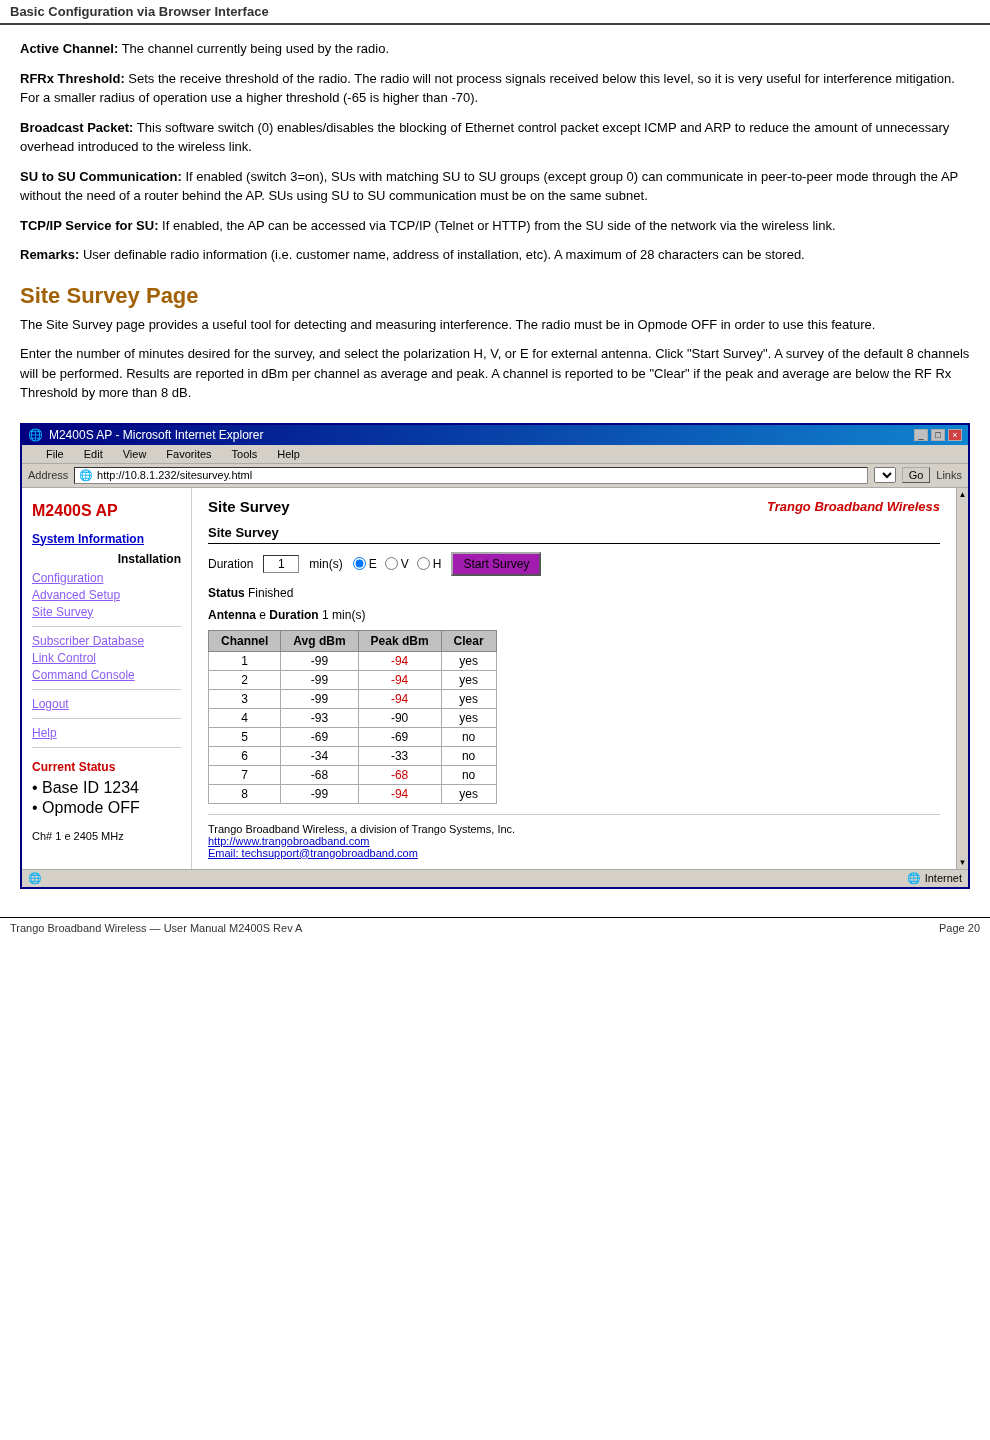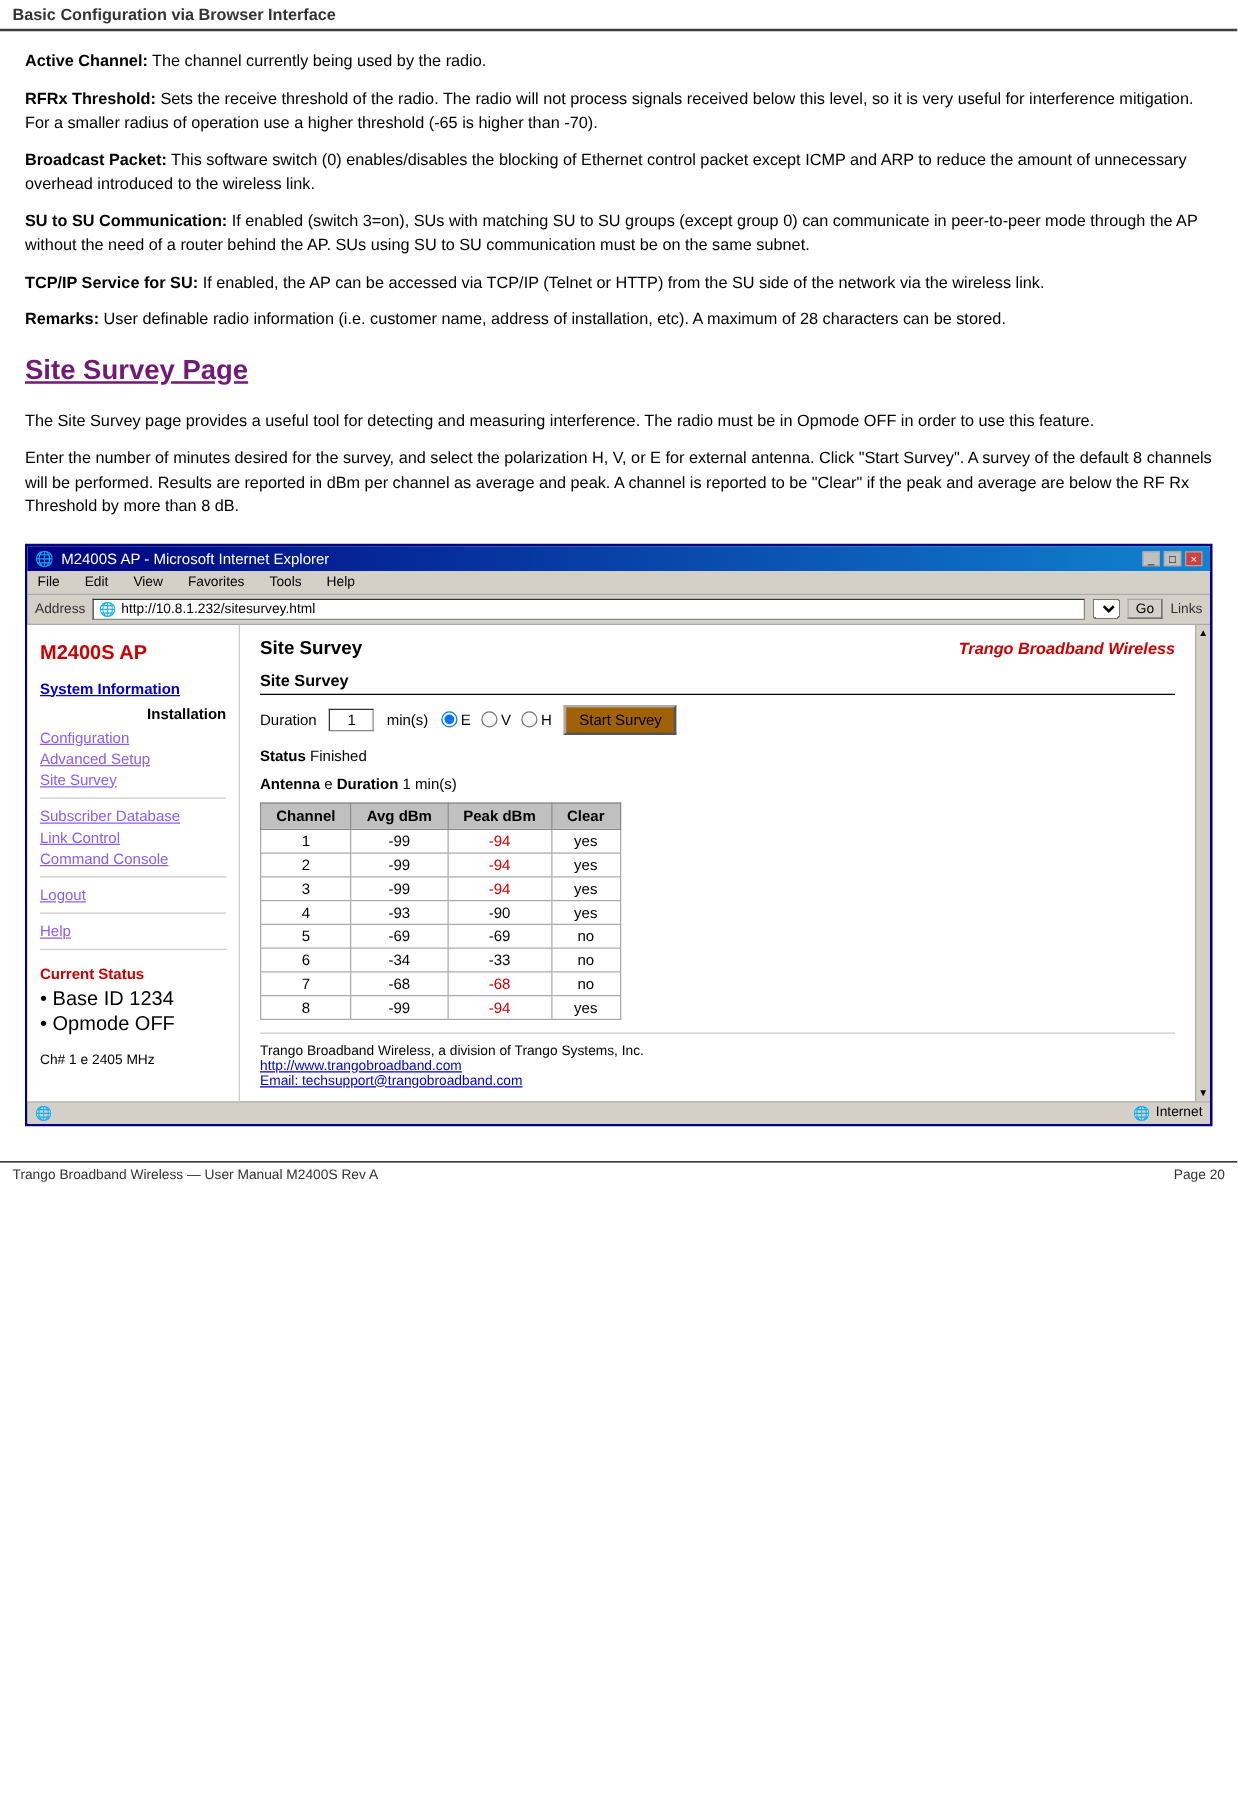--- a/index.html
+++ b/index.html
@@ -21,24 +21,23 @@
     }
 
     
     .page-content {
       padding: 14px 20px 14px 20px;
     }
 
     .section-title {
       font-size: 22px;
       font-weight: bold;
-      margin-bottom: 18px;
+      margin-bottom: 6px;
       margin-top: 18px;
-      color: #701a75;
-      text-decoration: underline;
+      color: #a16207;
     }
 
     .para {
       margin-bottom: 10px;
       line-height: 1.5;
       font-size: 13px;
     }
 
     .para strong {
       font-weight: bold;
@@ -82,21 +81,21 @@
       justify-content: center;
       background: #c0c0c0;
       color: #000;
       cursor: pointer;
     }
 
     .win-btn.close { background: #d04040; color: #fff; }
 
     .browser-menubar {
       background: #d4d0c8;
-      padding: 2px 4px;
+      padding: 2px 20px;
       font-size: 11px;
       display: flex;
       gap: 12px;
       border-bottom: 1px solid #aaa;
     }
 
     .browser-menubar span {
       cursor: pointer;
       padding: 1px 4px;
     }
@@ -269,21 +268,21 @@
     }
 
     .radio-option {
       display: flex;
       align-items: center;
       gap: 3px;
       font-size: 12px;
     }
 
     .start-survey-btn {
-      background: #a16207;
+      background: #a21caf;
       border: 2px outset #aaa;
       font-size: 12px;
       padding: 3px 10px;
       cursor: pointer;
       color: #000;
     }
 
     .status-line {
       font-size: 12px;
       margin-bottom: 8px;

